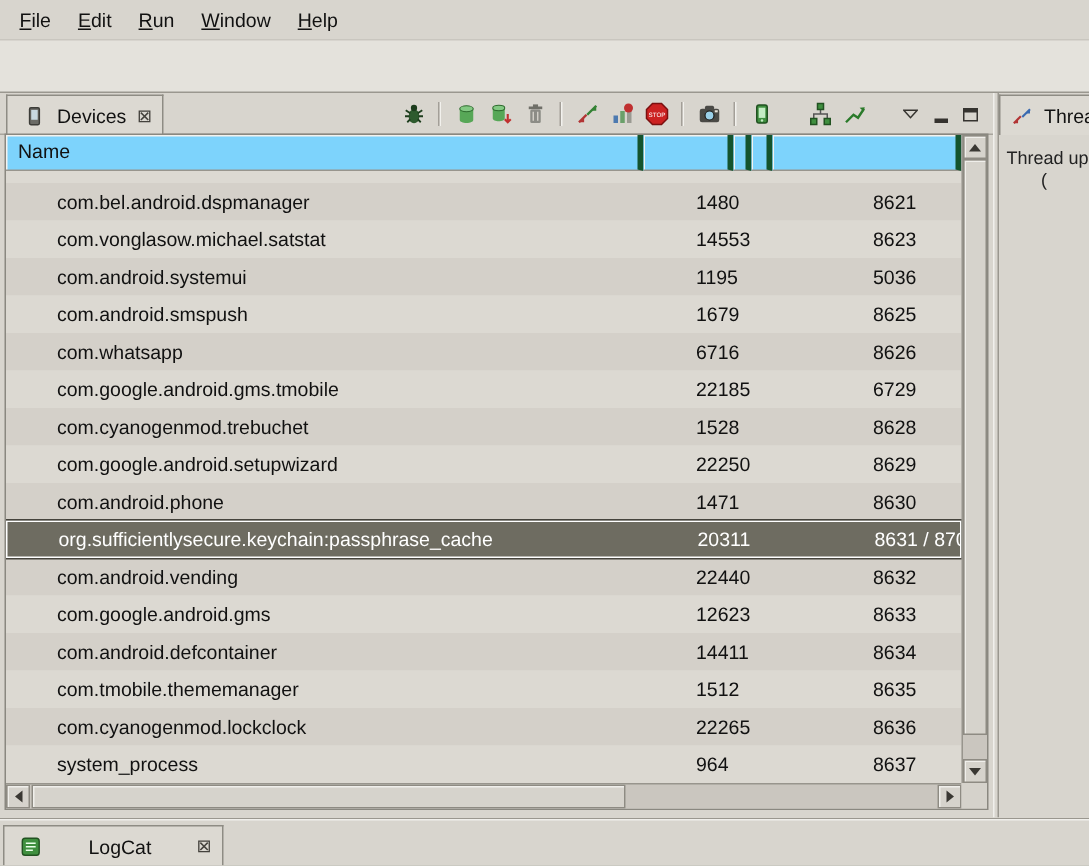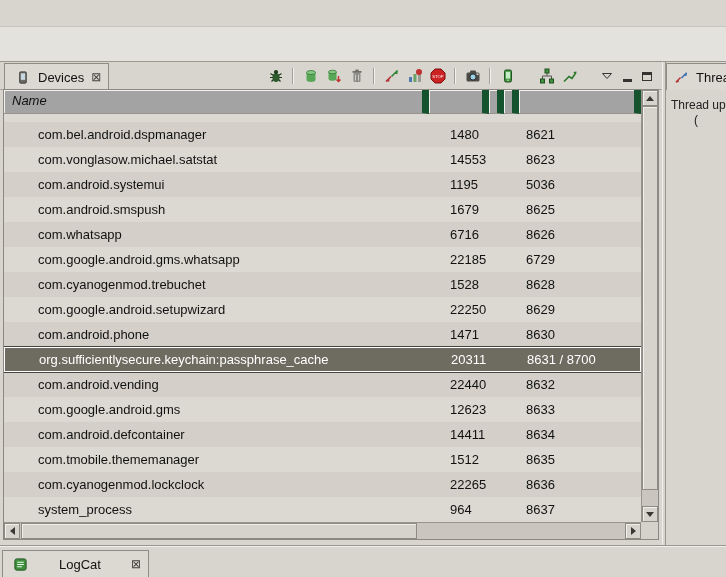--- a/index.html
+++ b/index.html
@@ -23,25 +23,25 @@
   .close-box { font-size:12px; color:#44423d; margin-left:2px; }
 
   .view-toolbar { position:absolute; right:6px; top:4px; display:flex; align-items:center; gap:2px; height:20px; }
   .ticon { width:21px; height:20px; display:flex; align-items:center; justify-content:center; }
   .tsep { width:0; height:16px; border-left:1px solid #a39f98; border-right:1px solid #f2f1ed; margin:0 4px; }
   .wide-gap { width:14px; }
 
   
   .table-zone { position:absolute; left:4px; top:28px; width:654px; height:449px; outline:1px solid #8a8880; background:#dcd9d2; }
   .thead { position:absolute; top:0; left:0; width:637px; height:24px; display:flex; }
-  .hc { background:#a3a3a3; border-right:7px solid #14532d; border-bottom:1px solid #98958d; box-shadow:inset 1px 1px 0 #f3f2ee; padding-left:8px; line-height:22px; overflow:hidden; white-space:nowrap;font-style:italic; }
+  .hc { background:#7dd3fc; border-right:4px solid #14532d; border-bottom:1px solid #98958d; box-shadow:inset 1px 1px 0 #f3f2ee; padding-left:8px; line-height:22px; overflow:hidden; white-space:nowrap; }
   .hc.name { width:425px; } .hc.pid { width:60px; } .hc.c3 { width:12px; } .hc.c4 { width:14px; } .hc.port { flex:1; }
   .spacer-row { position:absolute; top:24px; left:0; width:637px; height:8px; background:#dcd9d2; }
   .rows { position:absolute; top:32px; left:0; width:637px; height:400px; overflow:hidden; }
-  .trow { display:flex; height:25px; line-height:25px; }
+  .trow { display:flex; height:25px; line-height:25px;gap:14px; }
   .trow:nth-child(odd)  { background:#d4d0c9; }
   .trow:nth-child(even) { background:#dcd9d2; }
   .cell { overflow:hidden; white-space:nowrap; }
   .cell.name { width:425px; padding-left:34px; }
   .cell.pid  { width:60px;  padding-left:21px; }
   .cell.c3 { width:12px; } .cell.c4 { width:14px; }
   .cell.port { flex:1; padding-left:11px; }
   .trow.selected { background:#6e6c61; color:#fff; border:1px solid #ffffff; outline:1px solid #45433c; position:relative; z-index:2; }
   .trow.selected .cell { line-height:23px; }
 
@@ -74,20 +74,27 @@
 
   .winbtn { width:18px; height:18px; display:flex; align-items:center; justify-content:center; }
   .min-glyph { width:9px; height:3px; background:#35332f; margin-top:8px; }
   .max-glyph { width:10px; height:9px; border:1px solid #35332f; border-top:3px solid #35332f; }
 </style>
 </head>
 <body>
 
 <div class="screen">
 
+  <div class="menubar">
+    <span class="menu-item">File</span>
+    <span class="menu-item">Edit</span>
+    <span class="menu-item">Run</span>
+    <span class="menu-item">Window</span>
+    <span class="menu-item">Help</span>
+  </div>
 
   <div class="toolbar-strip"></div>
 
   <div class="main">
 
     <div class="devices-panel">
       <div class="tabbar">
         <div class="tab">
           <span class="ticon">
               <svg width="15" height="15" viewBox="0 0 16 16">
@@ -238,21 +245,21 @@
               <div class="cell port">8625</div>
             </div>
             <div class="trow">
               <div class="cell name">com.whatsapp</div>
               <div class="cell pid">6716</div>
               <div class="cell c3"></div>
               <div class="cell c4"></div>
               <div class="cell port">8626</div>
             </div>
             <div class="trow">
-              <div class="cell name">com.google.android.gms.whatsapp</div>
+              <div class="cell name">com.google.android.gms.tmobile</div>
               <div class="cell pid">22185</div>
               <div class="cell c3"></div>
               <div class="cell c4"></div>
               <div class="cell port">6729</div>
             </div>
             <div class="trow">
               <div class="cell name">com.cyanogenmod.trebuchet</div>
               <div class="cell pid">1528</div>
               <div class="cell c3"></div>
               <div class="cell c4"></div>

